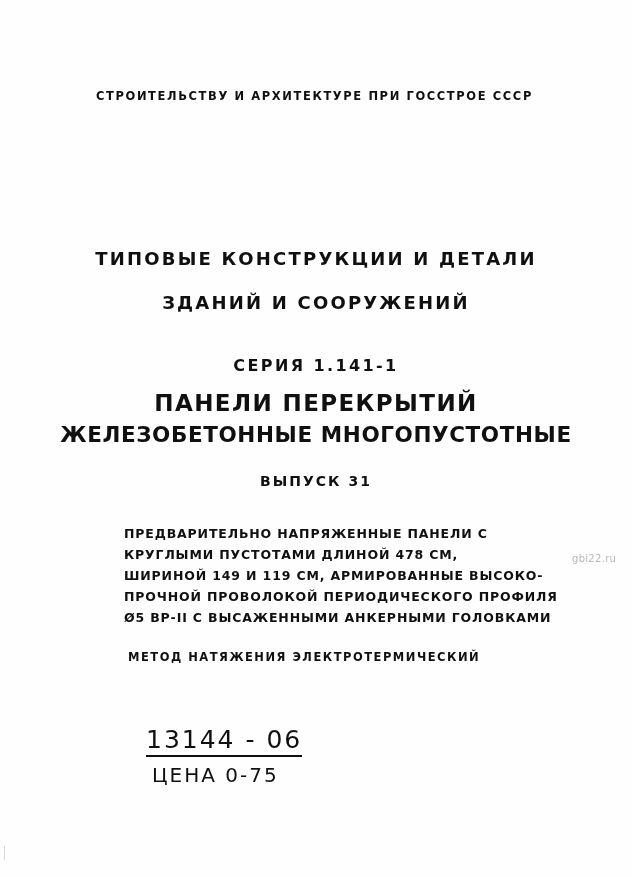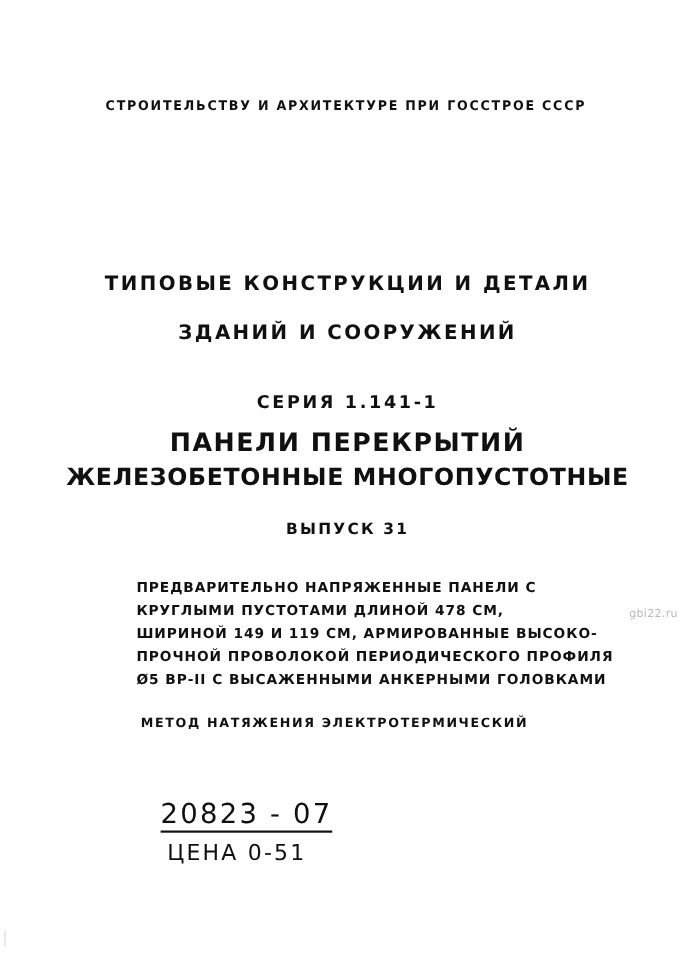--- a/index.html
+++ b/index.html
@@ -193,21 +193,21 @@
     <div class="dline">ПРЕДВАРИТЕЛЬНО НАПРЯЖЕННЫЕ ПАНЕЛИ С</div>
     <div class="dline">КРУГЛЫМИ ПУСТОТАМИ ДЛИНОЙ 478 см,</div>
     <div class="dline">ШИРИНОЙ 149 и 119 см, АРМИРОВАННЫЕ ВЫСОКО-</div>
     <div class="dline">ПРОЧНОЙ ПРОВОЛОКОЙ ПЕРИОДИЧЕСКОГО ПРОФИЛЯ</div>
     <div class="dline">Ø5 ВР-II С ВЫСАЖЕННЫМИ АНКЕРНЫМИ ГОЛОВКАМИ</div>
   </div>
 
   <div class="method">МЕТОД НАТЯЖЕНИЯ ЭЛЕКТРОТЕРМИЧЕСКИЙ</div>
 
   <div class="stamp">
-    <div class="code">20823 - 07</div>
-    <div class="price">ЦЕНА 0-51</div>
+    <div class="code">13144 - 06</div>
+    <div class="price">ЦЕНА 0-75</div>
   </div>
 
   <div class="watermark">gbi22.ru</div>
 
   <div class="edge-mark edge-left"></div>
 
 </div>
 
 </body></html>

